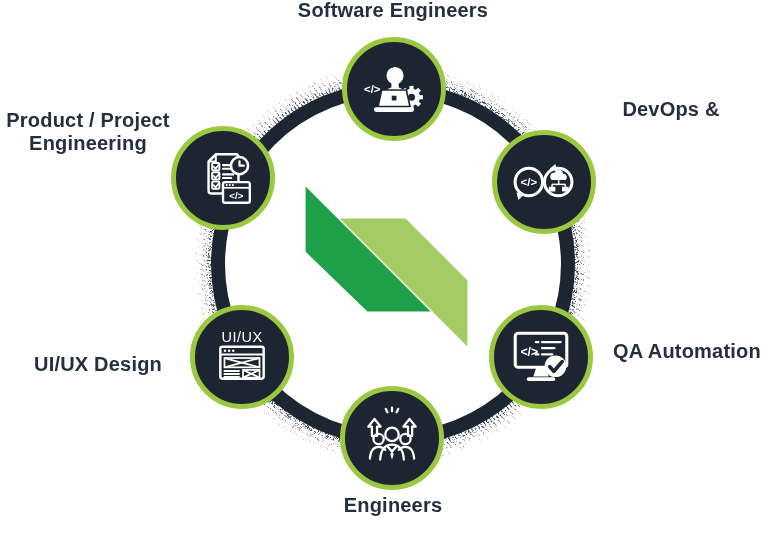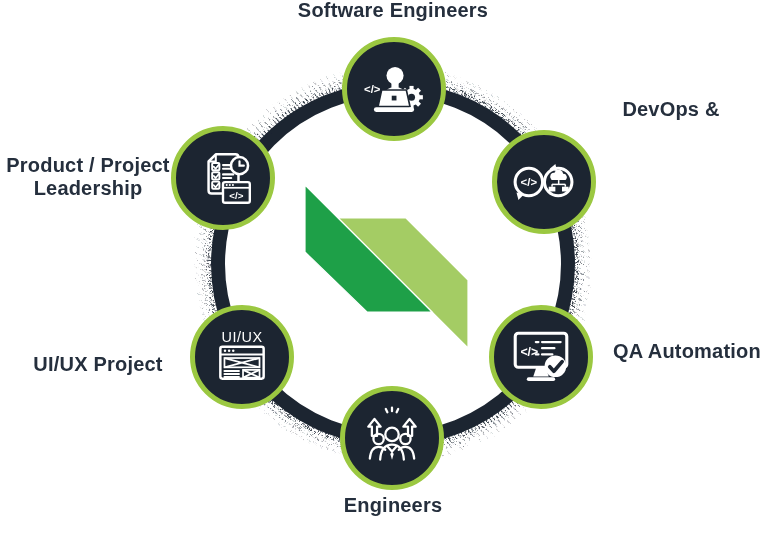--- a/index.html
+++ b/index.html
@@ -22,21 +22,21 @@
   .lbl{
     position:absolute;transform:translateX(-50%);text-align:center;z-index:4;
     color:#252f3d;font-weight:700;font-size:20px;line-height:23px;letter-spacing:.2px;
   }
   .lbl span{display:block;white-space:nowrap;}
   .l-se{left:393px;top:-1px;}
   .l-devops{left:671px;top:98px;}
   .l-qa{left:687px;top:340px;}
   .l-lead{left:393px;top:494px;}
   .l-uiux{left:98px;top:353px;}
-  .l-prod{left:88px;top:109px;margin-top:45px;}
+  .l-prod{left:88px;top:109px;}
   svg text{font-family:"Liberation Sans",sans-serif;}
 </style>
 </head>
 <body>
 
 <div class="stage">
 
   <svg class="layer" width="777" height="543" aria-hidden="true">
     <defs>
       <filter id="rough" x="-25%" y="-25%" width="150%" height="150%">
@@ -218,20 +218,20 @@
   <div class="lbl l-devops">
     <span>DevOps &amp;</span>
   </div>
   <div class="lbl l-qa">
     <span>QA Automation</span>
   </div>
   <div class="lbl l-lead">
     <span>Engineers</span>
   </div>
   <div class="lbl l-uiux">
-    <span>UI/UX Project</span>
+    <span>UI/UX Design</span>
   </div>
   <div class="lbl l-prod">
     <span>Product / Project</span>
-    <span>Leadership</span>
+    <span>Engineering</span>
   </div>
 
 </div>
 
 </body></html>

